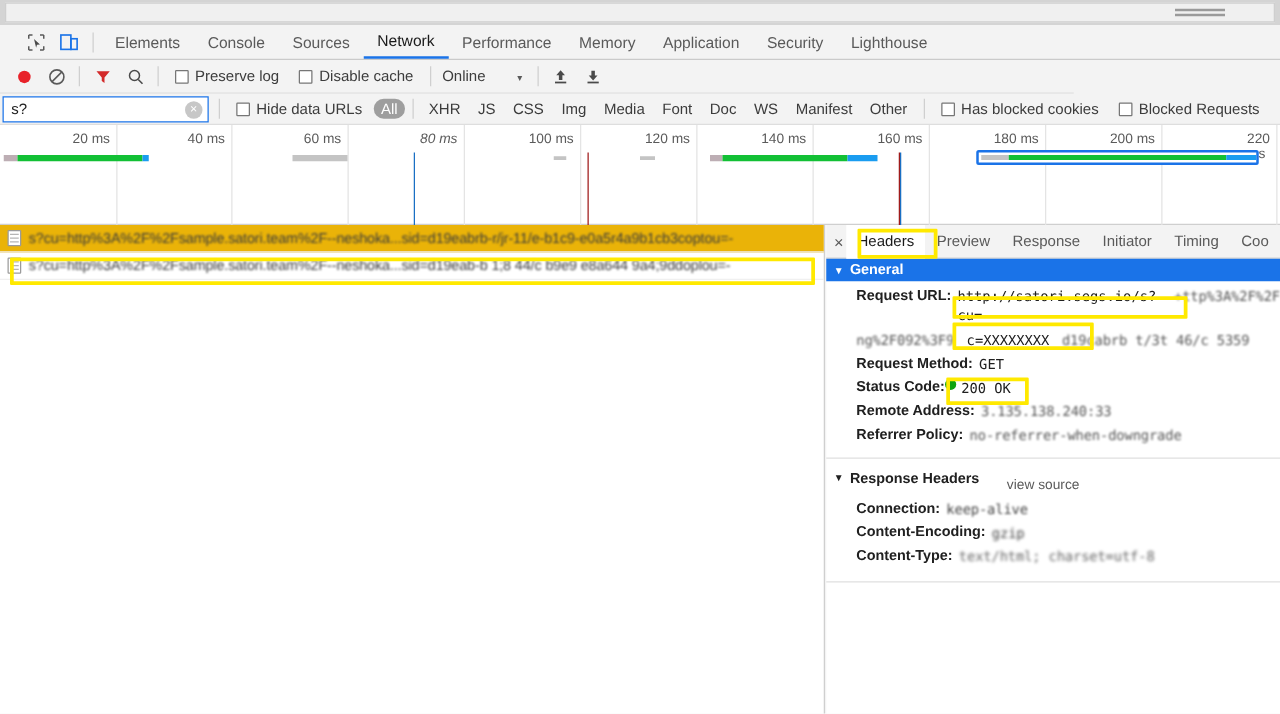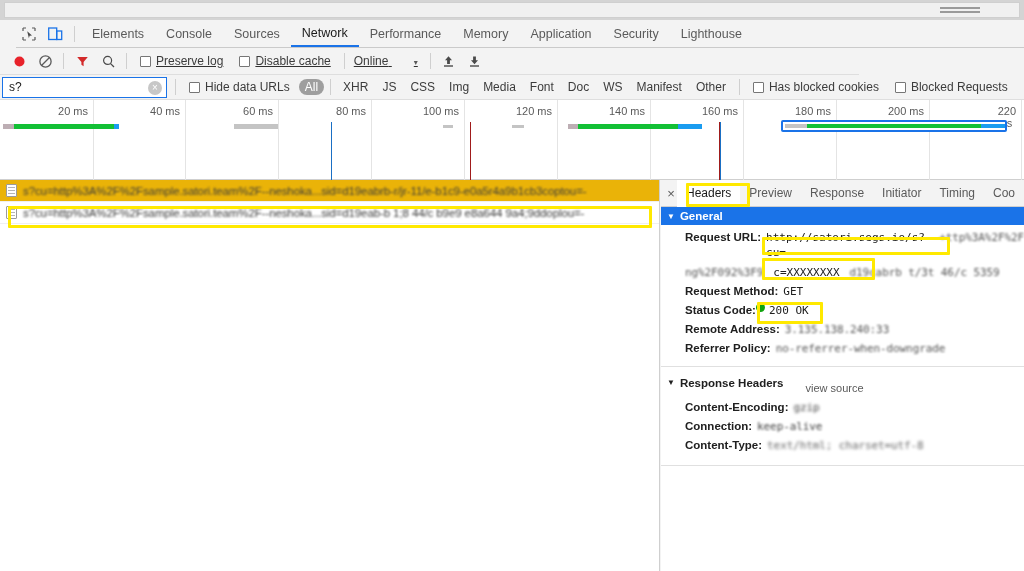--- a/index.html
+++ b/index.html
@@ -37,21 +37,21 @@
   .tab {
     height:27px; padding:0 11px; display:flex; align-items:center;
     color:#5a5a5a; font-size:12.5px; white-space:nowrap;
   }
   .tab.active { color:#1a1a1a; border-bottom:2px solid #1a73e8; }
 
   
   .nettoolbar {
     position:absolute; left:0; top:48px; width:859px; height:27px;
     background:#f3f3f3; border-bottom:1px solid #dedede;
-    display:flex; align-items:center; padding-left:6px;text-decoration:underline;
+    display:flex; align-items:center; padding-left:6px;
   }
   .btn-ico { width:26px; height:24px; display:flex; align-items:center; justify-content:center; }
   .vsep { width:1px; height:16px; background:#cfcfcf; margin:0 5px; }
   .cbox {
     width:11px; height:11px; border:1px solid #767676; background:#fff;
     display:inline-block; vertical-align:-1px; border-radius:1px;
   }
   .cblabel { display:flex; align-items:center; gap:5px; color:#3c3c3c; font-size:12px; margin:0 8px; white-space:nowrap; }
   .throttle { color:#3c3c3c; font-size:12px; margin-left:4px; }
   .caret { font-size:8px; color:#5a5a5a; margin-left:22px; }
@@ -288,21 +288,21 @@
     <div class="tickline" style="left:557px;"></div>
     <div class="tickline" style="left:650px;"></div>
     <div class="tickline" style="left:743px;"></div>
     <div class="tickline" style="left:836px;"></div>
     <div class="tickline" style="left:929px;"></div>
     <div class="tickline" style="left:1021px;"></div>
 
     <div class="ticktext" style="left:93px;">20 ms</div>
     <div class="ticktext" style="left:185px;">40 ms</div>
     <div class="ticktext" style="left:278px;">60 ms</div>
-    <div class="ticktext" style="left:371px;">80 ms</div>
+    <div class="ticktext" style="left:371px;font-style:italic;">80 ms</div>
     <div class="ticktext" style="left:464px;">100 ms</div>
     <div class="ticktext" style="left:557px;">120 ms</div>
     <div class="ticktext" style="left:650px;">140 ms</div>
     <div class="ticktext" style="left:743px;">160 ms</div>
     <div class="ticktext" style="left:836px;">180 ms</div>
     <div class="ticktext" style="left:929px;">200 ms</div>
     <div class="ticktext" style="left:1021px;">220 ms</div>
 
     <div class="ov-band ov-wait" style="left:3px; top:24px; width:11px;"></div>
     <div class="ov-band ov-green" style="left:14px; top:24px; width:100px;"></div>
@@ -399,26 +399,26 @@
       <span class="v blurtext" style="color:#555;">no-referrer-when-downgrade</span>
     </div>
 
     <div class="sec-head2" style="margin-top:8px;">
       <span class="tri">▼</span>
       <span>Response Headers</span>
       <span class="viewsrc">view source</span>
     </div>
 
     <div class="kv">
+      <span class="k">Connection:</span>
+      <span class="v blurtext" style="color:#444;">keep-alive</span>
+    </div>
+    <div class="kv">
       <span class="k">Content-Encoding:</span>
       <span class="v blurtext" style="color:#444; filter:blur(1.4px);">gzip</span>
-    </div>
-    <div class="kv">
-      <span class="k">Connection:</span>
-      <span class="v blurtext" style="color:#444;">keep-alive</span>
     </div>
     <div class="kv">
       <span class="k">Content-Type:</span>
       <span class="v blurtext" style="color:#666; filter:blur(1.4px);">text/html; charset=utf-8</span>
     </div>
 
     <div style="position:absolute; left:0; top:285px; width:363px; border-top:1px solid #e0e0e0;"></div>
   </div>
 
   <div class="hl" style="left:8px; top:206px; width:644px; height:22px;"></div>

